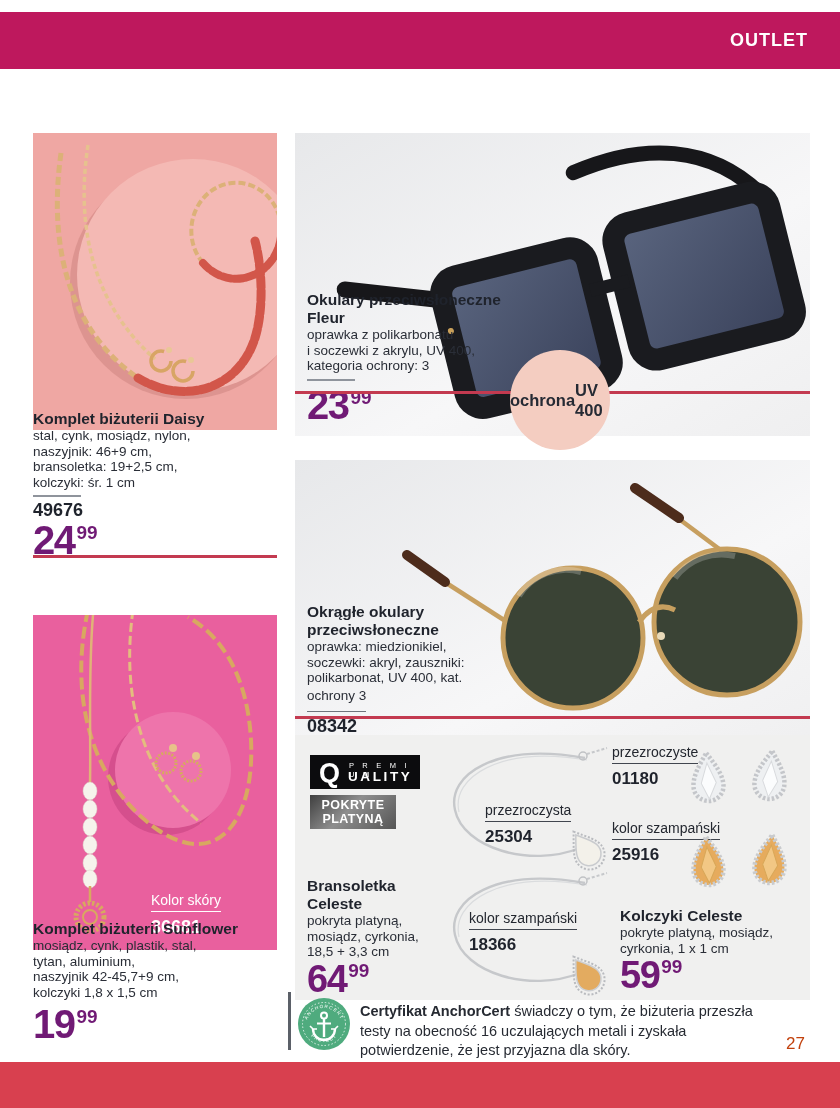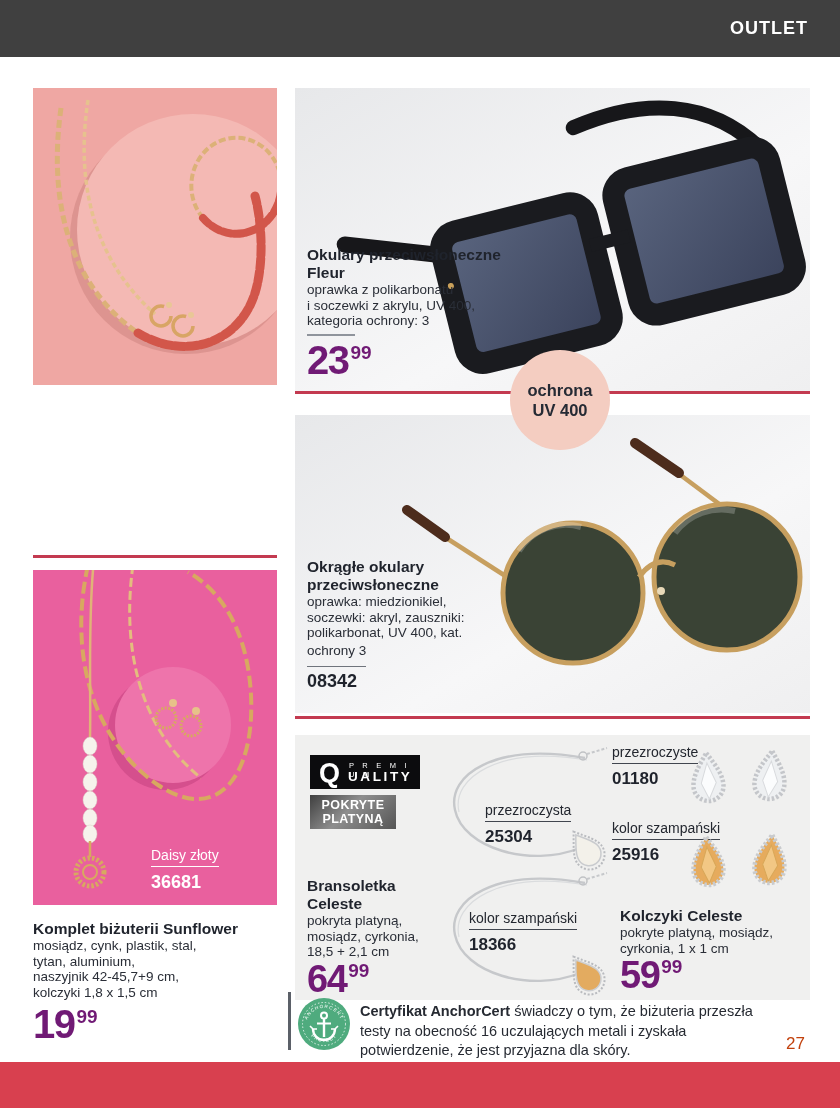--- a/index.html
+++ b/index.html
@@ -1,45 +1,45 @@
 <!DOCTYPE html>
 <html><head>
 <meta charset="utf-8">
 <style>
   * { margin:0; padding:0; box-sizing:border-box; }
   body { background:#ffffff; font-family:"Liberation Sans", sans-serif; }
   .page { position:relative; width:840px; height:1108px; background:#ffffff; overflow:hidden;
           color:#20242d; font-family:"Liberation Sans", sans-serif; }
   .abs { position:absolute; }
 
-  .topbar { left:0; top:0; width:840px; height:57px; background:#404040;
+  .topbar { left:0; top:12px; width:840px; height:57px; background:#be185d;
             display:flex; align-items:center; justify-content:flex-end; padding-right:32px; }
   .outlet { color:#fff; font-weight:700; font-size:18px; letter-spacing:1px; }
   .bottombar { left:0; top:1062px; width:840px; height:46px; background:#d8404f; }
 
   .redline { height:3px; background:#c33a50; }
 
-  .img-box { overflow:hidden; }
+  .img-box { overflow:hidden;margin-top:45px; }
 
   .title { font-size:15.5px; font-weight:700; line-height:18px; color:#1f232c; }
   .desc  { font-size:13.5px; line-height:15.5px; color:#2a2e37; }
   .mini-rule { width:48px; height:2px; background:#8f949c; margin:5px 0 4px; }
   .code { font-size:18px; font-weight:700; line-height:19px; color:#1f232c; }
   .price { font-weight:700; font-size:40px; line-height:40px; letter-spacing:-1.5px; color:#701a75; white-space:nowrap; }
   .price .cents { font-size:19px; letter-spacing:0; position:relative; top:-15px; margin-left:2px; }
 
   .vlabel { font-size:14px; line-height:16px; color:#23272f; border-bottom:1.5px solid #41464f;
             display:inline-block; padding-bottom:3px; }
   .vcode  { font-size:17px; font-weight:700; margin-top:5px; color:#1f232c; }
   .vlabel.white { color:#fff; border-bottom-color:#fff; }
   .vcode.white { color:#fff; font-size:18px; }
 
   .uv-circle { left:510px; top:350px; width:100px; height:100px; border-radius:50%;
-               background:#f4cdc1; display:flex; flex-direction:column; align-items:center;
-               justify-content:center; z-index:5; }
+               background:#f4cdc1; display:flex; align-items:center;
+               justify-content:space-between; z-index:5; }
   .uv-circle span { font-weight:700; font-size:16.5px; line-height:20px; color:#252a34; }
 
   .panel { left:295px; top:735px; width:515px; height:265px; background:#f0f0ef; }
 
   .pq-badge { left:15px; top:20px; width:110px; height:34px; background:#0c0c0e; color:#fff; }
   .pq-q { position:absolute; left:9px; top:3px; font-size:27px; font-weight:700; }
   .pq-top { position:absolute; left:39px; top:6px; font-size:7.5px; letter-spacing:3.2px; }
   .pq-bottom { position:absolute; left:38px; top:14px; font-size:13.5px; font-weight:700; letter-spacing:2.6px; }
 
   .plated-badge { left:15px; top:60px; width:86px; height:34px; color:#fff;
@@ -73,20 +73,30 @@
       <path d="M105,245 C150,272 205,258 222,205 C232,172 228,130 222,108" stroke="#d2564a" stroke-width="9" fill="none" stroke-dasharray="10 3" stroke-linecap="round"></path>
       <path d="M170,130 A45,48 0 1 1 248,92" stroke="#dcb178" stroke-width="4" fill="none" stroke-dasharray="7 3"></path>
       <path d="M248,92 A45,48 0 0 1 170,130" stroke="#d2564a" stroke-width="8" fill="none" stroke-dasharray="9 3" stroke-linecap="round"></path>
       <circle cx="128" cy="228" r="10" stroke="#d8a565" stroke-width="3.5" fill="none" stroke-dasharray="50 13"></circle>
       <circle cx="150" cy="238" r="10" stroke="#d8a565" stroke-width="3.5" fill="none" stroke-dasharray="50 13"></circle>
       <circle cx="136" cy="217" r="3" fill="#e9c796"></circle>
       <circle cx="158" cy="227" r="3" fill="#e9c796"></circle>
     </svg>
   </div>
 
+  <div class="abs" style="left:33px; top:410px; width:250px;">
+    <div class="title">Komplet biżuterii Daisy</div>
+    <div class="desc">stal, cynk, mosiądz, nylon,</div>
+    <div class="desc">naszyjnik: 46+9 cm,</div>
+    <div class="desc">bransoletka: 19+2,5 cm,</div>
+    <div class="desc">kolczyki: śr. 1 cm</div>
+    <div class="mini-rule"></div>
+    <div class="code">49676</div>
+    <div class="price"><span>24</span><span class="cents">99</span></div>
+  </div>
 
   <div class="abs redline" style="left:33px; top:555px; width:244px;"></div>
 
   <div class="abs img-box" style="left:33px; top:570px; width:244px; height:335px;">
     <svg width="244" height="335" viewBox="0 0 244 335">
       <rect width="244" height="335" fill="#e9609e"></rect>
       <circle cx="133" cy="162" r="58" fill="rgba(140,20,80,0.22)"></circle>
       <circle cx="140" cy="155" r="58" fill="#ee74ab"></circle>
       <path d="M55,-5 C35,85 60,170 125,215 C185,255 222,205 218,125 C215,70 195,25 155,2" stroke="#d8a860" stroke-width="4" fill="none" stroke-dasharray="12 5"></path>
       <path d="M100,-5 C88,80 108,160 168,208" stroke="#e3bd7e" stroke-width="3" fill="none" stroke-dasharray="9 4"></path>
@@ -102,21 +112,21 @@
       <line x1="57" y1="271" x2="57" y2="287" stroke="#d8a860" stroke-width="2.5"></line>
       <circle cx="57" cy="302" r="14" fill="none" stroke="#d8a860" stroke-width="5" stroke-dasharray="2.5 2"></circle>
       <circle cx="57" cy="302" r="7" fill="none" stroke="#d8a860" stroke-width="2"></circle>
       <circle cx="133" cy="148" r="10" fill="none" stroke="#d8a860" stroke-width="3" stroke-dasharray="2 1.5"></circle>
       <circle cx="158" cy="156" r="10" fill="none" stroke="#d8a860" stroke-width="3" stroke-dasharray="2 1.5"></circle>
       <circle cx="140" cy="133" r="4" fill="#e7c289"></circle>
       <circle cx="163" cy="141" r="4" fill="#e7c289"></circle>
     </svg>
 
     <div class="abs" style="left:118px; top:276px; width:112px;">
-      <div class="vlabel white">Daisy złoty</div>
+      <div class="vlabel white">Kolor skóry</div>
       <div class="vcode white">36681</div>
     </div>
   </div>
 
   <div class="abs" style="left:33px; top:920px; width:250px;">
     <div class="title">Komplet biżuterii Sunflower</div>
     <div class="desc">mosiądz, cynk, plastik, stal,</div>
     <div class="desc">tytan, aluminium,</div>
     <div class="desc">naszyjnik 42-45,7+9 cm,</div>
     <div class="desc">kolczyki 1,8 x 1,5 cm</div>
@@ -267,21 +277,21 @@
     <div class="abs" style="left:174px; top:174px;">
       <div class="vlabel">kolor szampański</div>
       <div class="vcode">18366</div>
     </div>
 
     <div class="abs" style="left:12px; top:142px; width:130px;">
       <div class="title">Bransoletka</div>
       <div class="title">Celeste</div>
       <div class="desc">pokryta platyną,</div>
       <div class="desc">mosiądz, cyrkonia,</div>
-      <div class="desc">18,5 + 2,1 cm</div>
+      <div class="desc">18,5 + 3,3 cm</div>
       <div class="price" style="font-size:38px;line-height:38px;"><span>64</span><span class="cents">99</span></div>
     </div>
 
     <div class="abs" style="left:325px; top:172px; width:185px;">
       <div class="title">Kolczyki Celeste</div>
       <div class="desc">pokryte platyną, mosiądz,</div>
       <div class="desc">cyrkonia, 1 x 1 cm</div>
       <div class="price" style="font-size:38px;line-height:38px;"><span>59</span><span class="cents">99</span></div>
     </div>
   </div>

